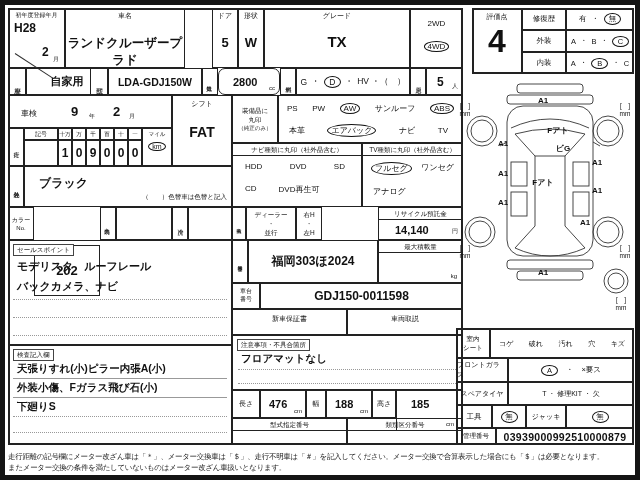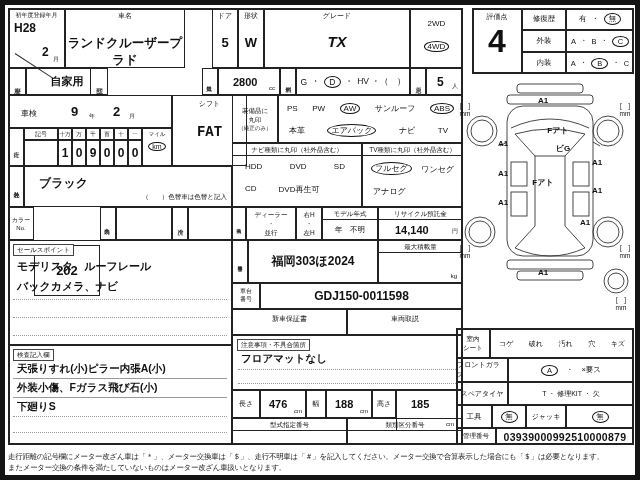--- a/index.html
+++ b/index.html
@@ -49,42 +49,45 @@
   <div class="bx" style="left:212px;top:8px;width:26px;height:60px;">
     <div class="sl" style="position:absolute;top:2px;width:100%;text-align:center;">ドア</div>
     <div class="v" style="position:absolute;top:26px;width:100%;text-align:center;font-size:13px;">5</div>
   </div>
   <div class="bx" style="left:238px;top:8px;width:26px;height:60px;">
     <div class="sl" style="position:absolute;top:2px;width:100%;text-align:center;">形状</div>
     <div class="v" style="position:absolute;top:26px;width:100%;text-align:center;font-size:13px;">W</div>
   </div>
   <div class="bx" style="left:264px;top:8px;width:146px;height:60px;">
     <div class="sl" style="position:absolute;top:2px;width:100%;text-align:center;">グレード</div>
-    <div class="v" style="position:absolute;top:24px;width:100%;text-align:center;font-size:15px;font-style:italic;">TX</div>
+    <div class="v" style="position:absolute;top:24px;width:100%;text-align:center;font-size:15px;">TX</div>
   </div>
   <div class="bx" style="left:410px;top:8px;width:53px;height:60px;">
     <div style="position:absolute;top:10px;width:100%;text-align:center;font-size:8px;">2WD</div>
     <div style="position:absolute;top:32px;width:100%;text-align:center;font-size:8px;">
       <span class="ci">4WD</span>
     </div>
   </div>
 
   <div class="bx c" style="left:8px;top:68px;width:18px;height:27px;">
       <span class="vlab sl">車歴</span>
     </div>
   <div class="bx c" style="left:26px;top:68px;width:82px;height:27px;">
       <span class="v" style="font-size:11px;">自家用</span>
     </div>
   <div class="bx c" style="left:90px;top:68px;width:18px;height:27px;">
       <span class="vlab sl">型式</span>
     </div>
+  <div class="bx c" style="left:108px;top:68px;width:94px;height:27px;">
+      <span class="v" style="font-size:10.5px;">LDA-GDJ150W</span>
+    </div>
   <div class="bx c" style="left:202px;top:68px;width:16px;height:27px;">
       <span class="vlab" style="font-size:5.5px;">排気量</span>
     </div>
-  <div class="bx" style="left:218px;top:68px;width:62px;height:27px;">
+  <div class="bx" style="left:218px;top:68px;width:62px;height:27px;border-radius:7px;">
     <span class="v" style="position:absolute;top:7px;left:14px;font-size:11px;">2800</span>
     <span class="xs" style="position:absolute;bottom:3px;right:4px;">cc</span>
   </div>
   <div class="bx c" style="left:280px;top:68px;width:16px;height:27px;">
       <span class="vlab" style="font-size:6px;">燃料</span>
     </div>
   <div class="bx c" style="left:296px;top:68px;width:114px;height:27px;font-size:8.5px;gap:4px;">
     <span>G</span>
     <span>・</span>
     <span class="ci">D</span>
@@ -99,21 +102,21 @@
     <span class="xs" style="position:absolute;bottom:3px;right:4px;">人</span>
   </div>
 
   <div class="bx" style="left:8px;top:95px;width:164px;height:33px;">
     <span class="sl" style="position:absolute;top:12px;left:12px;font-size:8px;">車検</span>
     <span class="v" style="position:absolute;top:8px;left:62px;font-size:13px;">9</span>
     <span class="xs" style="position:absolute;top:16px;left:80px;">年</span>
     <span class="v" style="position:absolute;top:8px;left:104px;font-size:13px;">2</span>
     <span class="xs" style="position:absolute;top:16px;left:120px;">月</span>
   </div>
-  <div class="bx" style="left:172px;top:95px;width:75px;height:71px;font-family:Liberation Mono, monospace;">
+  <div class="bx" style="left:172px;top:95px;width:60px;height:71px;">
     <div class="sl" style="position:absolute;top:3px;width:100%;text-align:center;">シフト</div>
     <div class="v" style="position:absolute;top:28px;width:100%;text-align:center;font-size:14px;">FAT</div>
   </div>
   <div class="bx col" style="left:232px;top:95px;width:46px;height:48px;">
     <div style="font-size:6.5px;">装備品に</div>
     <div style="font-size:6.5px;">丸印</div>
     <div style="font-size:5.5px;">（純正のみ）</div>
   </div>
   <div class="bx" style="left:278px;top:95px;width:185px;height:48px;font-size:8px;">
     <div style="position:absolute;top:28px;left:10px;right:14px;display:flex;justify-content:space-between;align-items:center;">
@@ -162,21 +165,21 @@
       <span>DVD</span>
       <span>SD</span>
     </div>
     <div style="position:absolute;top:40px;left:12px;font-size:8px;display:flex;gap:22px;">
       <span>CD</span>
       <span>DVD再生可</span>
     </div>
   </div>
   <div class="bx" style="left:362px;top:143px;width:101px;height:64px;">
     <div class="hd">TV種類に丸印（社外品含む）</div>
-    <div style="position:absolute;top:18px;left:8px;right:8px;display:flex;justify-content:space-between;font-size:8px;align-items:flex-end;">
+    <div style="position:absolute;top:18px;left:8px;right:8px;display:flex;justify-content:space-between;font-size:8px;align-items:flex-start;">
       <span class="ci">フルセグ</span>
       <span>ワンセグ</span>
     </div>
     <div style="position:absolute;top:42px;left:10px;font-size:8px;">アナログ</div>
   </div>
 
   <div class="bx c" style="left:8px;top:166px;width:16px;height:41px;">
       <span class="vlab" style="font-size:6px;">外装色</span>
     </div>
   <div class="bx" style="left:24px;top:166px;width:208px;height:41px;">
@@ -205,24 +208,20 @@
     </div>
   <div class="bx col" style="left:246px;top:207px;width:50px;height:33px;font-size:6.5px;line-height:1.4;">
     <span>ディーラー</span>
     <span>・</span>
     <span>並行</span>
   </div>
   <div class="bx col" style="left:296px;top:207px;width:26px;height:33px;font-size:6.5px;line-height:1.4;">
     <span>右H</span>
     <span>・</span>
     <span>左H</span>
-  </div>
-  <div class="bx" style="left:322px;top:207px;width:56px;height:33px;">
-    <div class="hd">モデル年式</div>
-    <div style="position:absolute;top:17px;width:100%;text-align:center;font-size:7.5px;">年　不明</div>
   </div>
   <div class="bx" style="left:378px;top:207px;width:85px;height:33px;">
     <div class="hd">リサイクル預託金</div>
     <span class="v" style="position:absolute;top:16px;left:16px;font-size:11px;">14,140</span>
     <span class="xs" style="position:absolute;bottom:3px;right:4px;">円</span>
   </div>
 
   <div class="bx" style="left:8px;top:240px;width:224px;height:105px;">
     <span class="tag" style="left:4px;top:3px;">セールスポイント</span>
     <div class="hand" style="position:absolute;top:18px;left:8px;">モデリスタ　ルーフレール</div>

